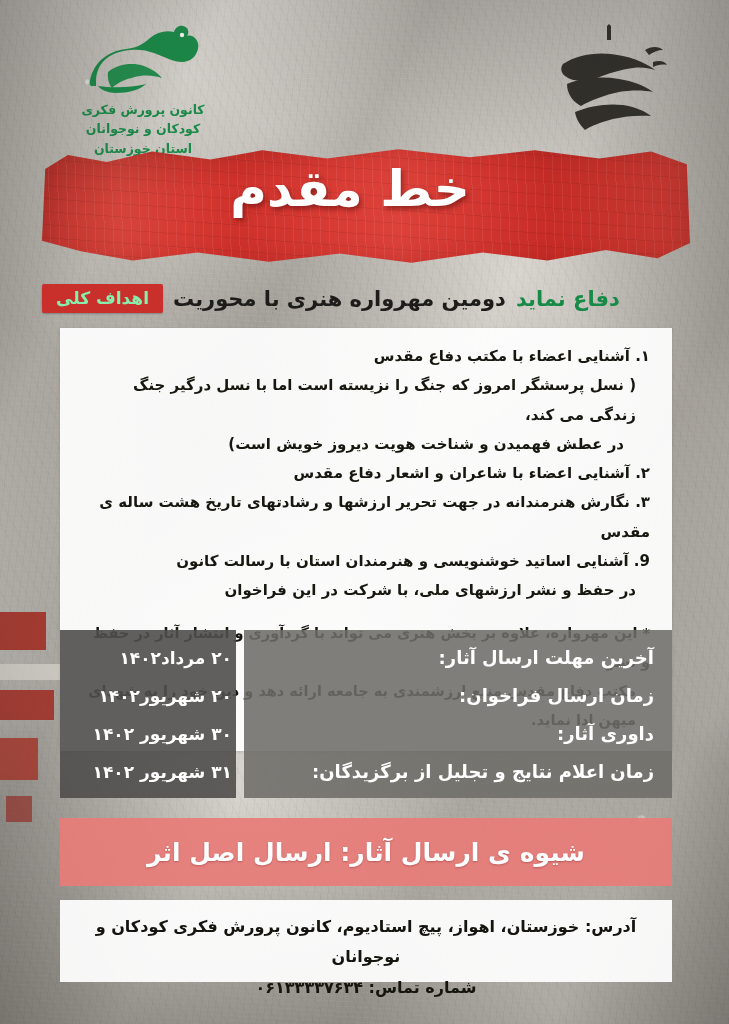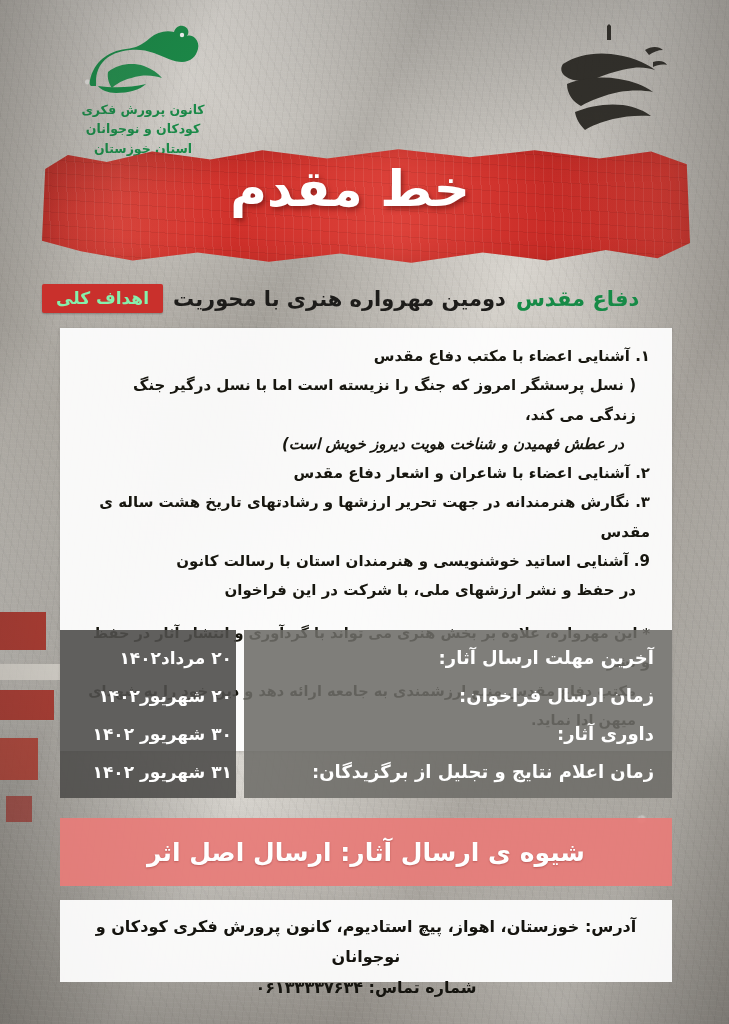--- a/index.html
+++ b/index.html
@@ -175,21 +175,21 @@
     box-shadow: 0 1px 3px rgba(0,0,0,0.12);
   }
   .body-line {
     color: #17160f;
     font-size: 15px;
     font-weight: bold;
     line-height: 1.95;
     text-align: right;
   }
   .body-line.indent-1 { padding-right: 14px; }
-  .body-line.indent-2 { padding-right: 26px; font-style: italic; }
+  .body-line.indent-2 { padding-right: 26px; }
   .body-note {
     margin-top: 14px;
     color: #17160f;
     font-size: 14.5px;
     font-weight: bold;
     line-height: 2.0;
     text-align: right;
   }
   .body-note .l2 { padding-right: 14px; display: block; }
 
@@ -314,21 +314,21 @@
       </g>
     </svg>
   </div>
 
   <div class="title-banner"></div>
   <div class="poster-title">خط مقدم</div>
 
   <div class="goals-row">
     <span class="goals-tag">اهداف کلی</span>
     <span class="goals-mid">دومین مهرواره هنری با محوریت</span>
-    <span class="goals-strong">دفاع مقدس</span>
+    <span class="goals-strong">دفاع نماید</span>
   </div>
 
   <div class="body-panel">
     <div class="body-line">۱. آشنایی اعضاء با مکتب دفاع مقدس</div>
     <div class="body-line indent-1">( نسل پرسشگر امروز که جنگ را نزیسته است اما با نسل درگیر جنگ زندگی می کند،</div>
     <div class="body-line indent-2">در عطش فهمیدن و شناخت هویت دیروز خویش است)</div>
     <div class="body-line">۲. آشنایی اعضاء با شاعران و اشعار دفاع مقدس</div>
     <div class="body-line">۳. نگارش هنرمندانه در جهت تحریر ارزشها و رشادتهای تاریخ هشت ساله ی مقدس</div>
     <div class="body-line">9. آشنایی اساتید خوشنویسی و هنرمندان استان با رسالت کانون</div>
     <div class="body-line indent-1">در حفظ و نشر ارزشهای ملی، با شرکت در این فراخوان</div>

